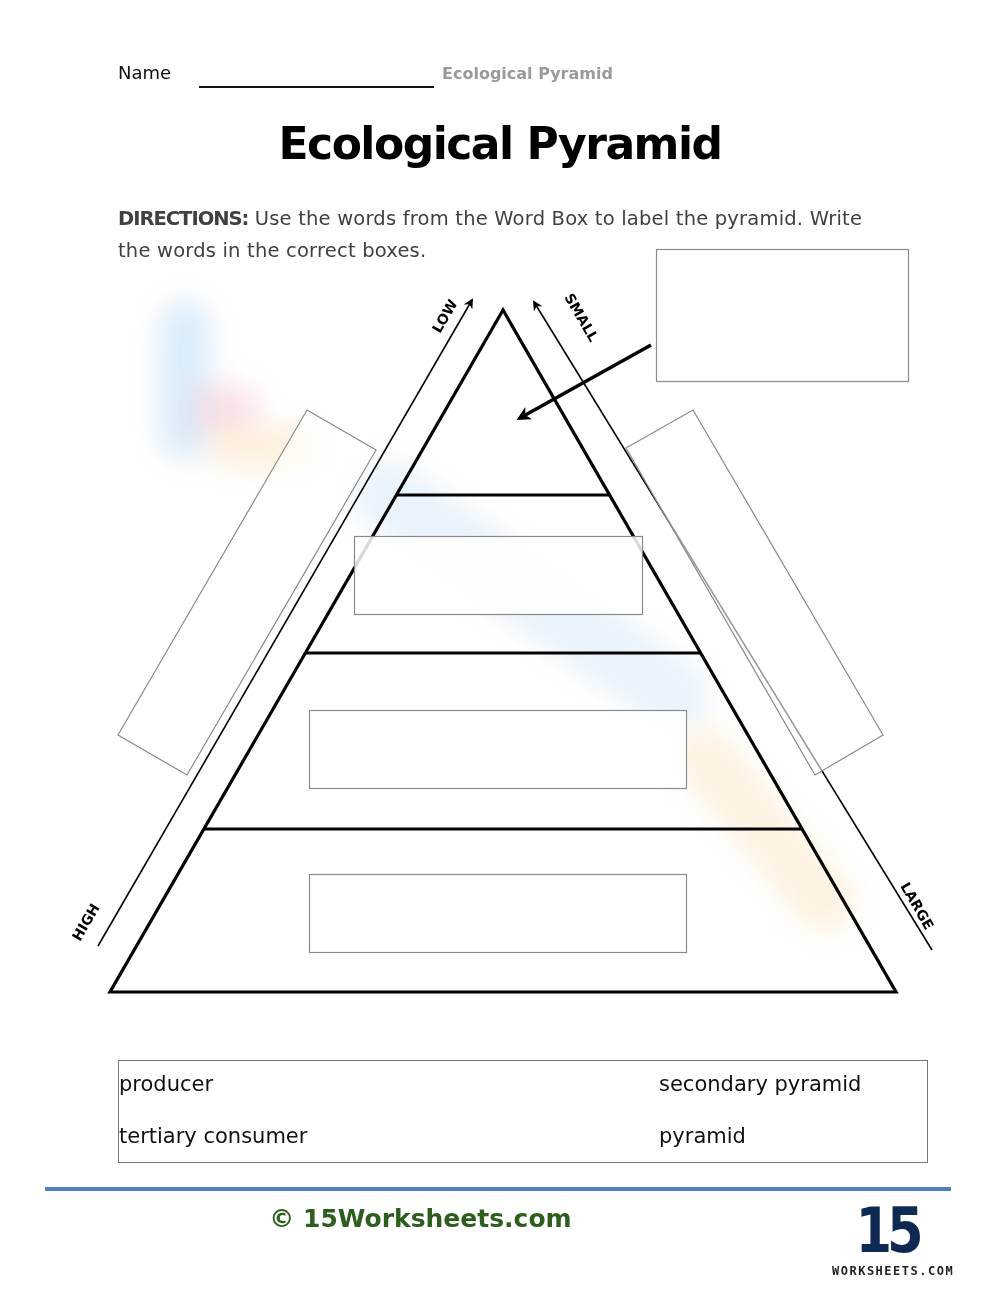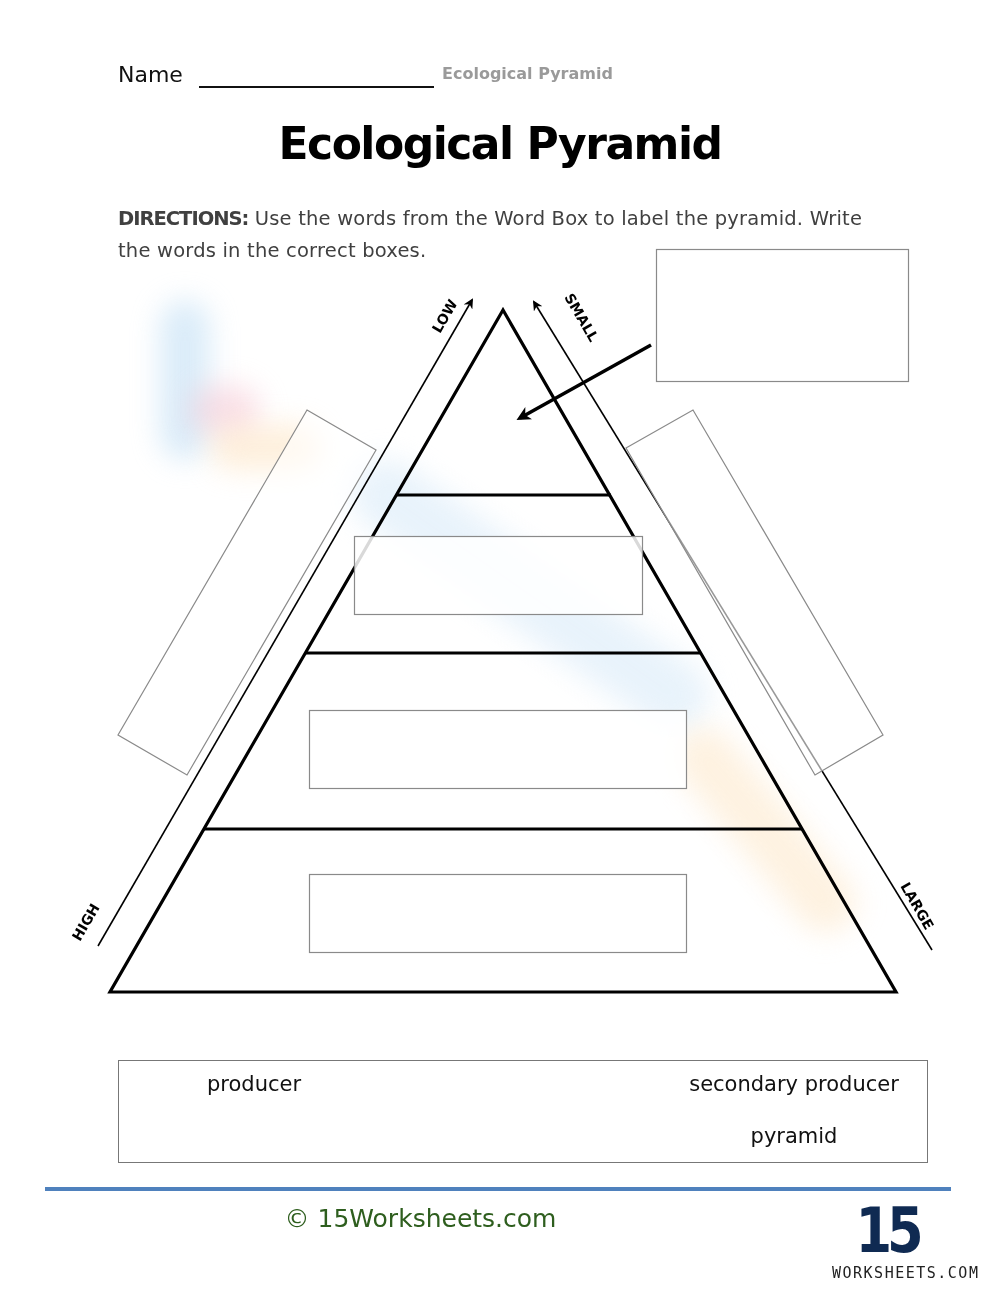--- a/index.html
+++ b/index.html
@@ -1,38 +1,38 @@
 <!DOCTYPE html>
 <html><head>
 <meta charset="utf-8">
 <style>
   html, body { margin: 0; padding: 0; background: #ffffff; }
   body { width: 1000px; height: 1294px; position: relative; overflow: hidden;
          font-family: "DejaVu Sans", sans-serif; color: #111; }
   .abs { position: absolute; }
-  #name-label { left: 118px; top: 62px; font-size: 22px; color: #111; }
+  #name-label { left: 118px; top: 62px; font-size: 18px; color: #111; }
   #name-line { left: 199px; top: 86px; width: 235px; height: 0; border-top: 2px solid #111; }
   #header-tag { left: 442px; top: 64px; font-size: 16px; font-weight: bold; color: #9a9a9a; }
   #title { left: 0; top: 118px; width: 1000px; text-align: center; font-size: 44px; font-weight: bold;
            letter-spacing: -1.5px; color: #000; }
   #directions { left: 118px; top: 203px; width: 780px; font-size: 19.5px; line-height: 32px; color: #404040; letter-spacing: 0.2px; }
   #directions b { font-weight: bold; letter-spacing: -1px; }
   #diagram { left: 0; top: 0; width: 1000px; height: 1040px; pointer-events: none; }
   #diagram .hit { pointer-events: auto; }
   .axis-label { font-family: "DejaVu Sans", sans-serif; font-size: 14px; font-weight: bold; fill: #000; }
   #word-box { left: 118px; top: 1060px; width: 810px; height: 103px; border: 1.5px solid #777; box-sizing: border-box; }
-  .word { position: absolute; width: 270px; text-align: center; font-size: 21px; color: #111; }
+  .word { position: absolute; width: 270px; font-size: 21px; color: #111; }
   #footer-rule { left: 45px; top: 1187px; width: 906px; height: 4px; background: #4f81bd; }
-  #copyright { left: 0; top: 1204px; width: 841px; text-align: center; font-size: 25px; color: #2e5e1e; }
+  #copyright { left: 0; top: 1204px; width: 841px; text-align: center; font-size: 25px; color: #2e5e1e; font-weight: bold; }
   #logo { left: 832px; top: 1198px; width: 110px; height: 82px; }
   #logo-num { position: absolute; left: 14px; top: -4px; width: 82px; text-align: center; font-size: 62px;
               font-weight: bold; color: #0f2a52; letter-spacing: -6px; font-family: "DejaVu Sans", sans-serif;
               transform: scaleX(0.85); }
-  #logo-text { position: absolute; left: 0; top: 66px; width: 110px; text-align: center; font-size: 15px;
-               font-weight: normal; letter-spacing: 1.5px; color: #222; font-family: "DejaVu Sans Mono", monospace; }
+  #logo-text { position: absolute; left: 0; top: 66px; width: 110px; text-align: center; font-size: 12px;
+               font-weight: bold; letter-spacing: 1.5px; color: #222; font-family: "DejaVu Sans Mono", monospace; }
   .watermark { position: absolute; border-radius: 40px; filter: blur(14px); opacity: 0.55; }
 </style>
 </head>
 <body>
 
 <div class="watermark" style="left:160px;top:300px;width:50px;height:160px;background:#bcdcf4;"></div>
 <div class="watermark" style="left:190px;top:385px;width:70px;height:50px;background:#f6c8d4;"></div>
 <div class="watermark" style="left:210px;top:425px;width:110px;height:45px;background:#fde3c0;"></div>
 <div class="watermark" style="left:320px;top:560px;width:420px;height:70px;background:#d6e9f8;transform:rotate(35deg);"></div>
 <div class="watermark" style="left:640px;top:800px;width:250px;height:60px;background:#fde7c8;transform:rotate(50deg);"></div>
@@ -84,21 +84,22 @@
   <polygon class="hit" points="307,410 376,450 187,775 118,735" fill="#fff" fill-opacity="0.6" stroke="#8a8a8a" stroke-width="1.2"></polygon>
   <polygon class="hit" points="626,448 693,410 883,735 815,775" fill="#fff" fill-opacity="0.6" stroke="#8a8a8a" stroke-width="1.2"></polygon>
 
   <g>
     <line x1="651" y1="345" x2="520" y2="418" stroke="#000" stroke-width="3.5" marker-end="url(#arrow-thick)"></line>
   </g>
 </svg>
 
 <div id="word-box" class="abs">
   <div class="word" style="left:0;top:11px;">producer</div>
-  <div class="word" style="left:540px;top:11px;">secondary producer</div>
+  <div class="word" style="left:540px;top:11px;">secondary pyramid</div>
+  <div class="word" style="left:0;top:63px;">tertiary consumer</div>
   <div class="word" style="left:540px;top:63px;">pyramid</div>
 </div>
 
 <div id="footer-rule" class="abs"></div>
 <div id="copyright" class="abs">© 15Worksheets.com</div>
 
 <div id="logo" class="abs">
   <div id="logo-num">15</div>
   <div id="logo-text">WORKSHEETS.COM</div>
 </div>

